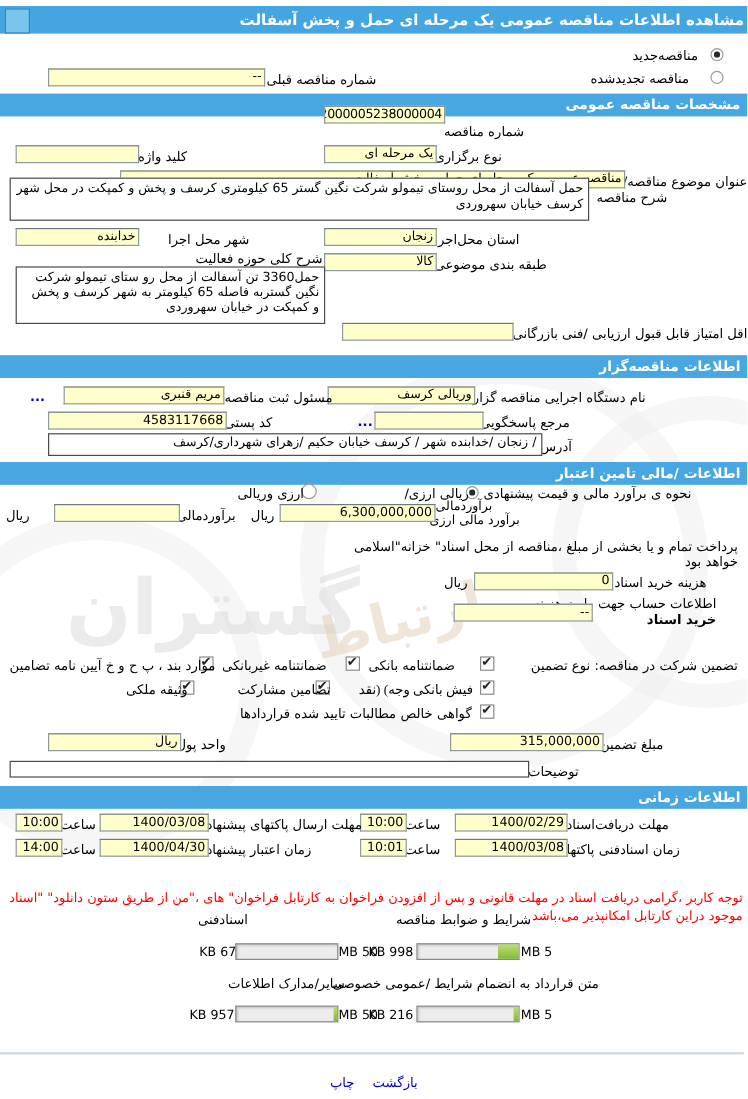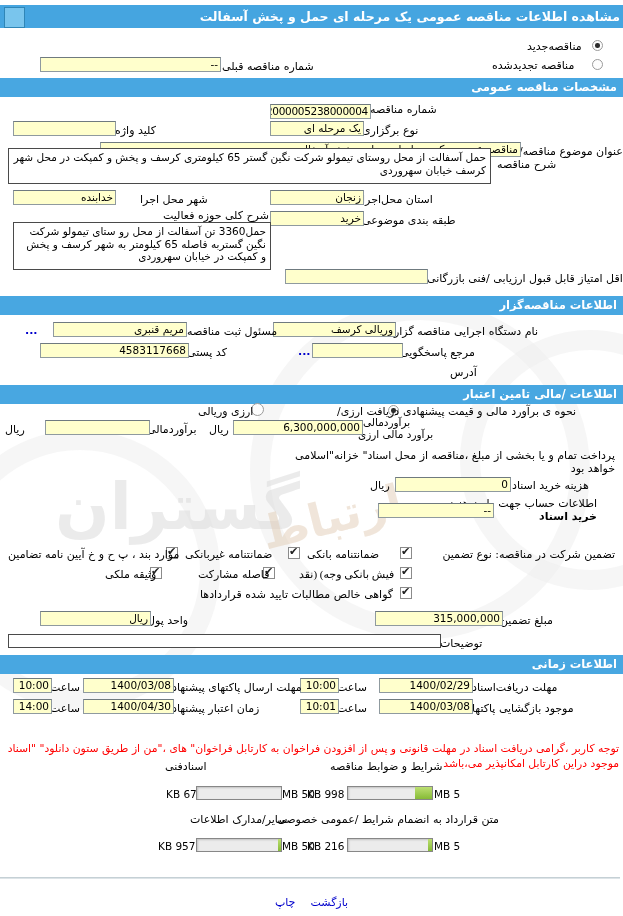--- a/index.html
+++ b/index.html
@@ -53,40 +53,40 @@
   <span class="rd on" style="left:592px;top:40px;"></span>
   <span class="lbl" style="left:527px;top:40px;">مناقصه‌جدید</span>
   <span class="rd" style="left:592px;top:59px;"></span>
   <span class="lbl" style="left:492px;top:59px;">مناقصه تجدیدشده</span>
   <span class="lbl" style="left:222px;top:60px;">شماره  مناقصه قبلی</span>
   <div class="fld" style="left:40px;top:57px;width:175px;">--</div>
 
   <div class="hdr" style="top:78px;">مشخصات مناقصه عمومی</div>
 
   <span class="lbl" style="left:370px;top:103px;">شماره مناقصه</span>
-  <div class="fld" style="left:270px;top:104px;width:95px;letter-spacing:-0.3px;">2000005238000004</div>
+  <div class="fld" style="left:270px;top:88px;width:95px;letter-spacing:-0.3px;">2000005238000004</div>
 
   <span class="lbl" style="left:362px;top:124px;">نوع برگزاری</span>
   <div class="fld" style="left:270px;top:121px;width:88px;">یک مرحله ای</div>
   <span class="lbl" style="left:115px;top:124px;">کلید واژه</span>
   <div class="fld" style="left:13px;top:121px;width:97px;"></div>
 
   <span class="lbl" style="left:519px;top:145px;">عنوان  موضوع مناقصه/</span>
   <div class="fld" style="left:100px;top:142px;width:415px;">مناقصه عمومی یک  مرحله ای حمل و پخش آسفالت</div>
 
   <span class="lbl" style="left:497px;top:158px;">شرح مناقصه</span>
   <div class="tarea" style="left:8px;top:148px;width:473px;height:30px;">حمل آسفالت از محل روستای  تیمولو شرکت نگین گستر 65  کیلومتری کرسف و پخش و کمپکت در محل شهر کرسف خیابان سهروردی</div>
 
   <span class="lbl" style="left:362px;top:193px;">استان محل‌اجرا</span>
   <div class="fld" style="left:270px;top:190px;width:88px;">زنجان</div>
   <span class="lbl" style="left:140px;top:193px;">شهر محل اجرا</span>
   <div class="fld" style="left:13px;top:190px;width:97px;">خدابنده</div>
 
   <span class="lbl" style="left:362px;top:214px;">طبقه بندی موضوعی</span>
-  <div class="fld" style="left:270px;top:211px;width:88px;">خرید</div>
+  <div class="fld" style="left:270px;top:211px;width:88px;">کالا</div>
 
   <span class="lbl" style="left:163px;top:209px;">شرح کلی حوزه فعالیت</span>
   <div class="tarea" style="left:13px;top:222px;width:248px;height:42px;">حمل3360 تن آسفالت از محل رو ستای  تیمولو شرکت نگین گستربه فاصله 65  کیلومتر به شهر کرسف و پخش و کمپکت در خیابان سهروردی</div>
 
   <span class="lbl" style="left:427px;top:272px;">حداقل  امتیاز قابل  قبول  ارزیابی /فنی بازرگانی</span>
   <div class="fld" style="left:285px;top:269px;width:137px;"></div>
 
   <div class="hdr" style="top:296px;">اطلاعات مناقصه‌گزار</div>
 
   <span class="lbl" style="left:394px;top:325px;">نام  دستگاه  اجرایی  مناقصه گزار</span>
@@ -95,26 +95,27 @@
   <div class="fld" style="left:53px;top:322px;width:128px;">مریم قنبری</div>
   <span class="dots" style="left:25px;top:324px;">...</span>
 
   <span class="lbl" style="left:400px;top:346px;">مرجع پاسخگویی</span>
   <div class="fld" style="left:312px;top:343px;width:85px;"></div>
   <span class="dots" style="left:298px;top:345px;">...</span>
   <span class="lbl" style="left:187px;top:346px;">کد پستی</span>
   <div class="fld" style="left:40px;top:343px;width:143px;">4583117668</div>
 
   <span class="lbl" style="left:450px;top:366px;">آدرس</span>
+  <div class="tarea" style="left:40px;top:361px;width:402px;height:15px;padding:1px 4px;">/ زنجان  /خدابنده شهر / کرسف خیابان حکیم  /زهرای شهرداری/کرسف</div>
 
   <div class="hdr" style="top:385px;">اطلاعات /مالی تامین اعتبار</div>
 
   <span class="lbl" style="left:403px;top:405px;">نحوه ی برآورد مالی و قیمت پیشنهادی</span>
   <span class="rd on" style="left:388px;top:405px;"></span>
-  <span class="lbl" style="left:337px;top:405px;">دریافت ارزی/</span>
+  <span class="lbl" style="left:337px;top:405px;">ریالی ارزی/</span>
   <span class="rd" style="left:251px;top:403px;width:13px;height:13px;"></span>
   <span class="lbl" style="left:198px;top:405px;">ارزی وریالی</span>
 
   <span class="lbl" style="left:363px;top:416px;font-size:10.5px;">برآوردمالی</span>
   <span class="lbl" style="left:358px;top:428px;font-size:10.5px;">برآورد مالی ارزی</span>
   <div class="fld" style="left:233px;top:420px;width:124px;">6,300,000,000</div>
   <span class="lbl" style="left:209px;top:423px;">ریال</span>
   <span class="lbl" style="left:147px;top:423px;">برآوردمالی</span>
   <div class="fld" style="left:45px;top:420px;width:99px;"></div>
   <span class="lbl" style="left:5px;top:423px;">ریال</span>
@@ -134,21 +135,21 @@
   <span class="cb on" style="left:400px;top:547px;"></span>
   <span class="lbl" style="left:307px;top:548px;">ضمانتنامه بانکی</span>
   <span class="cb on" style="left:288px;top:547px;"></span>
   <span class="lbl" style="left:185px;top:548px;">ضمانتنامه غیربانکی</span>
   <span class="cb on" style="left:166px;top:547px;"></span>
   <span class="lbl" style="left:8px;top:548px;">موارد بند ، پ ح و خ آیین نامه تضامین</span>
 
   <span class="cb on" style="left:400px;top:567px;"></span>
   <span class="lbl" style="left:299px;top:568px;font-family:Liberation Serif, serif;">فیش  بانکی وجه) (نقد</span>
   <span class="cb on" style="left:263px;top:567px;"></span>
-  <span class="lbl" style="left:198px;top:568px;">فاصله  مشارکت</span>
+  <span class="lbl" style="left:198px;top:568px;">تضامین  مشارکت</span>
   <span class="cb on" style="left:150px;top:567px;"></span>
   <span class="lbl" style="left:105px;top:568px;">وثیقه ملکی</span>
 
   <span class="cb on" style="left:400px;top:587px;"></span>
   <span class="lbl" style="left:200px;top:588px;">گواهی  خالص  مطالبات تایید شده قراردادها</span>
 
   <span class="lbl" style="left:500px;top:614px;">مبلغ تضمین</span>
   <div class="fld" style="left:375px;top:611px;width:122px;">315,000,000</div>
   <span class="lbl" style="left:147px;top:614px;">واحد پول</span>
   <div class="fld" style="left:40px;top:611px;width:105px;">ریال</div>
@@ -161,21 +162,21 @@
   <span class="lbl" style="left:472px;top:681px;">مهلت دریافت‌اسناد</span>
   <div class="fld" style="left:379px;top:678px;width:88px;">1400/02/29</div>
   <span class="lbl" style="left:337px;top:681px;">ساعت</span>
   <div class="fld" style="left:300px;top:678px;width:33px;">10:00</div>
 
   <span class="lbl" style="left:172px;top:681px;">مهلت    ارسال  پاکتهای پیشنهاد</span>
   <div class="fld" style="left:83px;top:678px;width:85px;">1400/03/08</div>
   <span class="lbl" style="left:50px;top:681px;">ساعت</span>
   <div class="fld" style="left:13px;top:678px;width:33px;">10:00</div>
 
-  <span class="lbl" style="left:472px;top:702px;">موجود  بازگشایی پاکتها</span>
+  <span class="lbl" style="left:472px;top:702px;">زمان  اسنادفنی پاکتها</span>
   <div class="fld" style="left:379px;top:699px;width:88px;">1400/03/08</div>
   <span class="lbl" style="left:337px;top:702px;">ساعت</span>
   <div class="fld" style="left:300px;top:699px;width:33px;">10:01</div>
 
   <span class="lbl" style="left:172px;top:702px;">زمان    اعتبار پیشنهاد</span>
   <div class="fld" style="left:83px;top:699px;width:85px;">1400/04/30</div>
   <span class="lbl" style="left:50px;top:702px;">ساعت</span>
   <div class="fld" style="left:13px;top:699px;width:33px;">14:00</div>
 
   <div class="warn" style="top:741px;">توجه کاربر ،گرامی دریافت اسناد در مهلت قانونی و پس از افزودن فراخوان به کارتابل فراخوان" های ،"من از طریق ستون دانلود" "اسناد موجود دراین کارتابل امکانپذیر می،باشد</div>

